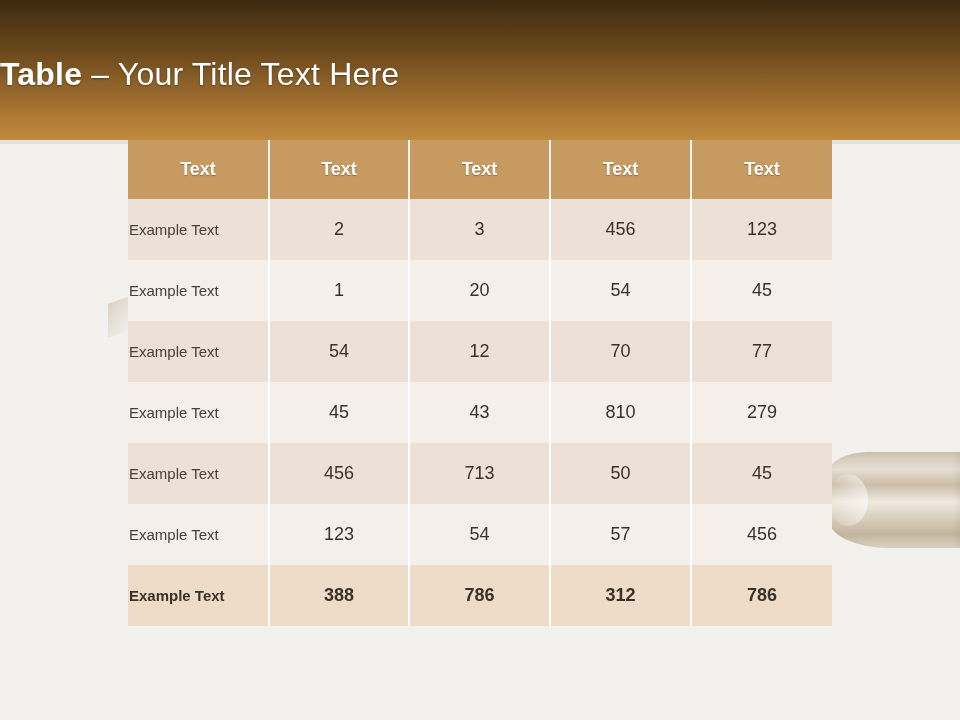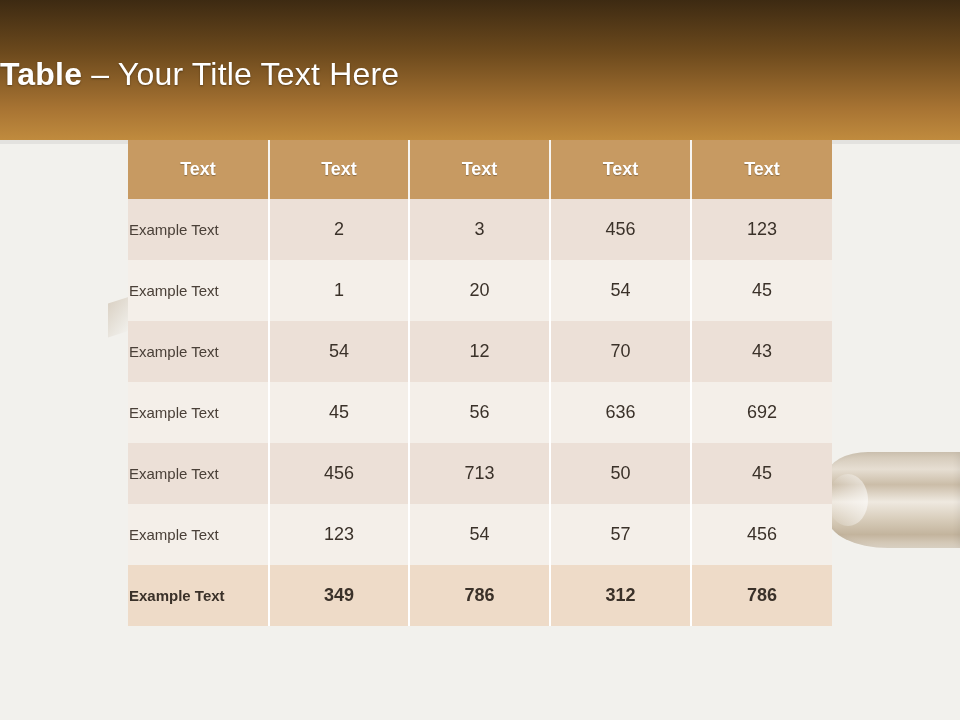--- a/index.html
+++ b/index.html
@@ -197,46 +197,46 @@
           <td>1</td>
           <td>20</td>
           <td>54</td>
           <td>45</td>
         </tr>
         <tr class="odd">
           <td class="label">Example Text</td>
           <td>54</td>
           <td>12</td>
           <td>70</td>
+          <td>77</td>
+        </tr>
+        <tr class="even">
+          <td class="label">Example Text</td>
+          <td>45</td>
           <td>43</td>
-        </tr>
-        <tr class="even">
-          <td class="label">Example Text</td>
-          <td>45</td>
-          <td>56</td>
-          <td>636</td>
-          <td>692</td>
+          <td>810</td>
+          <td>279</td>
         </tr>
         <tr class="odd">
           <td class="label">Example Text</td>
           <td>456</td>
           <td>713</td>
           <td>50</td>
           <td>45</td>
         </tr>
         <tr class="even">
           <td class="label">Example Text</td>
           <td>123</td>
           <td>54</td>
           <td>57</td>
           <td>456</td>
         </tr>
         <tr class="total">
           <td class="label">Example Text</td>
-          <td>349</td>
+          <td>388</td>
           <td>786</td>
           <td>312</td>
           <td>786</td>
         </tr>
       </tbody>
     </table>
   </div>
 
 </div>
 

